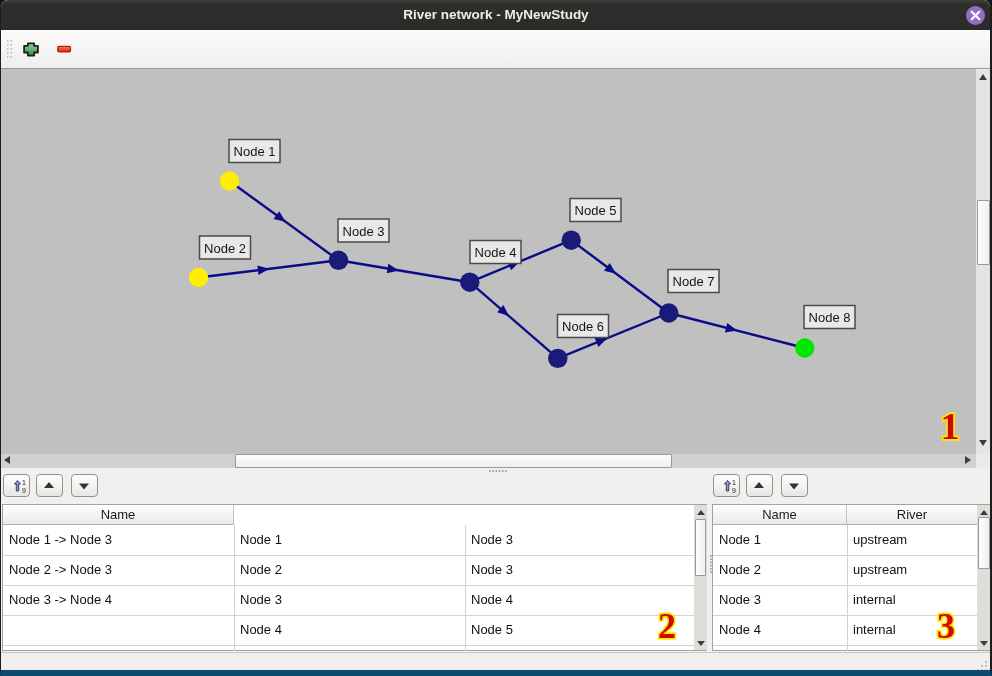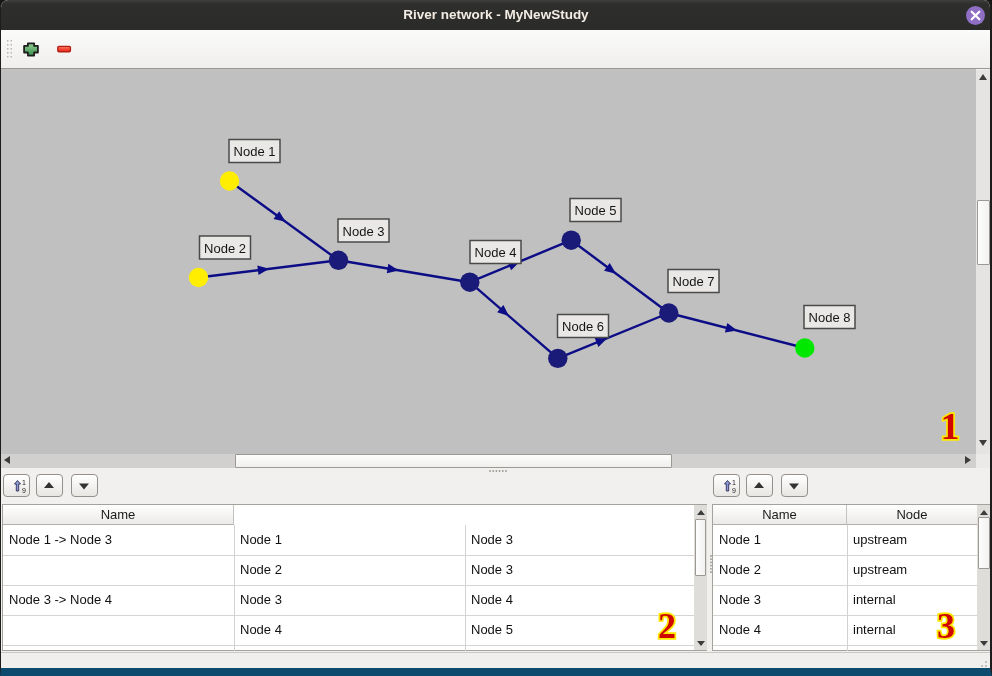--- a/index.html
+++ b/index.html
@@ -1,19 +1,19 @@
 <!DOCTYPE html>
 <html><head><meta charset="utf-8">
 <style>
 html,body{margin:0;padding:0;width:992px;height:676px;overflow:hidden;background:#161616;
   font-family:"Liberation Sans",sans-serif;}
 *{box-sizing:border-box;}
 .abs{position:absolute;}
 #win{position:absolute;left:0;top:0;width:992px;height:676px;border-radius:8px 8px 0 0;overflow:hidden;
-  border-left:1px solid #1d1d1d;border-right:2px solid #1d1d1d;border-bottom:8px solid #0c4a6e;background:#f1f0ee;}
+  border-left:1px solid #1d1d1d;border-right:2px solid #1d1d1d;border-bottom:6px solid #0c4a6e;background:#f1f0ee;}
 #titlebar{position:absolute;left:-1px;top:0;width:992px;height:30px;background:linear-gradient(#3e3e3c,#2e2e2c 4px,#2b2b29);border-radius:8px 8px 0 0;}
 #titlebar .txt{position:absolute;left:0;top:0;width:100%;height:30px;line-height:30px;text-align:center;
   color:#f3ece3;font-weight:bold;font-size:13.5px;}
 #closebtn{position:absolute;left:966px;top:6px;width:19px;height:19px;border-radius:50%;background:#8e6fc3;}
 #toolbar{position:absolute;left:0;top:30px;width:989px;height:39px;
   background:linear-gradient(#fbfbfa,#efeeec);border-bottom:1px solid #9a9794;}
 #canvas{position:absolute;left:0;top:69px;width:975px;height:385px;background:#c0c0c0;}
 
 .sbv{background:#e6e4e2;}
 .sbthumb{background:linear-gradient(90deg,#fdfdfd,#f2f1f0);border:1px solid #9c9994;border-radius:1px;}
@@ -188,20 +188,21 @@
 
   <div class="tbl" style="left:1px;top:504px;width:705px;height:147px;">
     <div class="hdr" style="left:0;width:231px;">Name</div>
     <div class="hdr" style="left:691px;width:13px;border-right:none;"></div>
     <div class="colline" style="left:231px;top:20px;height:126px;"></div>
     <div class="colline" style="left:462px;top:20px;height:126px;"></div>
     <div class="cell" style="left:0;top:20px;">Node 1 -&gt; Node 3</div>
       <div class="cell" style="left:231px;top:20px;">Node 1</div>
       <div class="cell" style="left:462px;top:20px;">Node 3</div>
     <div class="rowline" style="left:0;top:50px;width:691px;"></div>
+    <div class="cell" style="left:0;top:50px;">Node 2 -&gt; Node 3</div>
       <div class="cell" style="left:231px;top:50px;">Node 2</div>
       <div class="cell" style="left:462px;top:50px;">Node 3</div>
     <div class="rowline" style="left:0;top:80px;width:691px;"></div>
     <div class="cell" style="left:0;top:80px;">Node 3 -&gt; Node 4</div>
       <div class="cell" style="left:231px;top:80px;">Node 3</div>
       <div class="cell" style="left:462px;top:80px;">Node 4</div>
     <div class="rowline" style="left:0;top:110px;width:691px;"></div>
       <div class="cell" style="left:231px;top:110px;">Node 4</div>
       <div class="cell" style="left:462px;top:110px;">Node 5</div>
     <div class="rowline" style="left:0;top:140px;width:691px;"></div>
@@ -221,21 +222,21 @@
         <circle cx="3" cy="5.2" r="0.9"></circle>
         <circle cx="3" cy="8.4" r="0.9"></circle>
         <circle cx="3" cy="11.6" r="0.9"></circle>
         <circle cx="3" cy="14.8" r="0.9"></circle>
         <circle cx="3" cy="18" r="0.9"></circle>
       </g>
     </svg>
 
   <div class="tbl" style="left:711px;top:504px;width:279px;height:147px;">
     <div class="hdr" style="left:0;width:134px;">Name</div>
-    <div class="hdr" style="left:134px;width:131px;">Node</div>
+    <div class="hdr" style="left:134px;width:131px;">River</div>
     <div class="hdr" style="left:265px;width:11px;border-right:none;"></div>
     <div class="colline" style="left:134px;top:20px;height:126px;"></div>
     <div class="cell" style="left:0;top:20px;">Node 1</div>
       <div class="cell" style="left:134px;top:20px;">upstream</div>
     <div class="rowline" style="left:0;top:50px;width:265px;"></div>
     <div class="cell" style="left:0;top:50px;">Node 2</div>
       <div class="cell" style="left:134px;top:50px;">upstream</div>
     <div class="rowline" style="left:0;top:80px;width:265px;"></div>
     <div class="cell" style="left:0;top:80px;">Node 3</div>
       <div class="cell" style="left:134px;top:80px;">internal</div>

